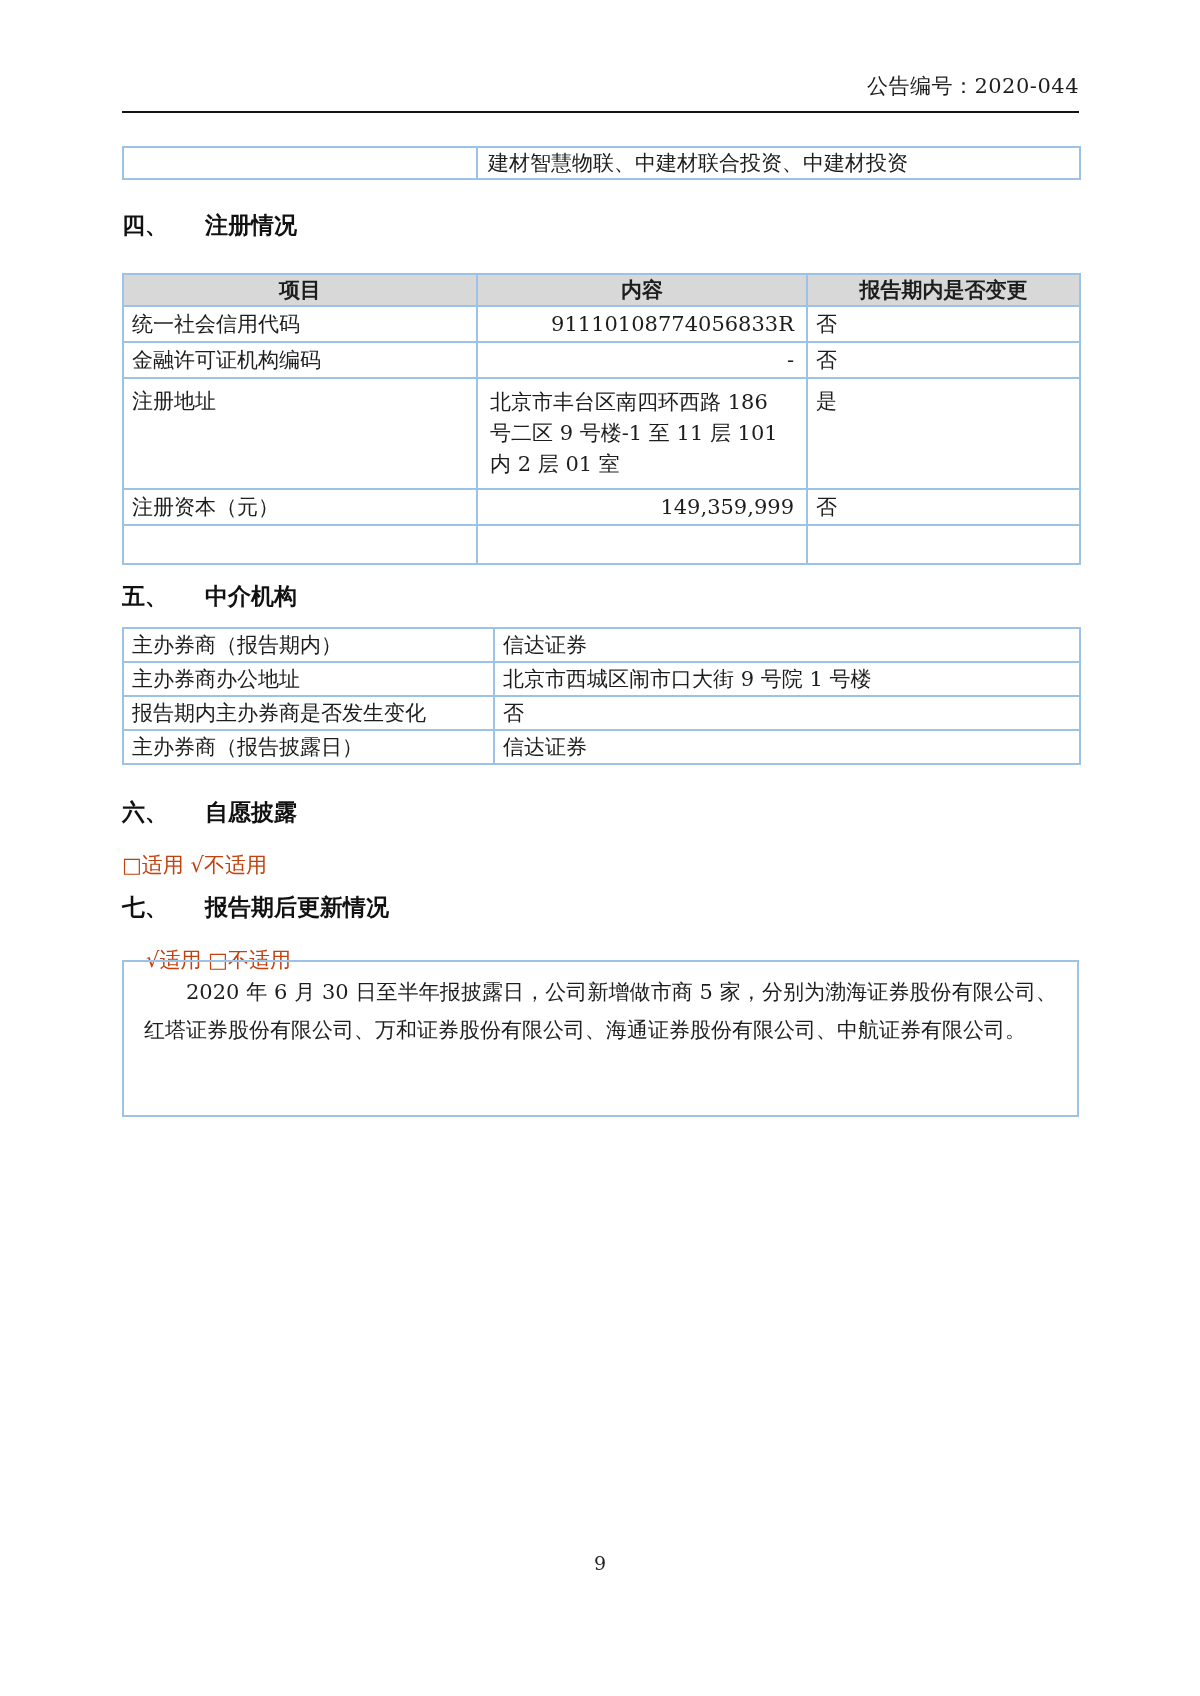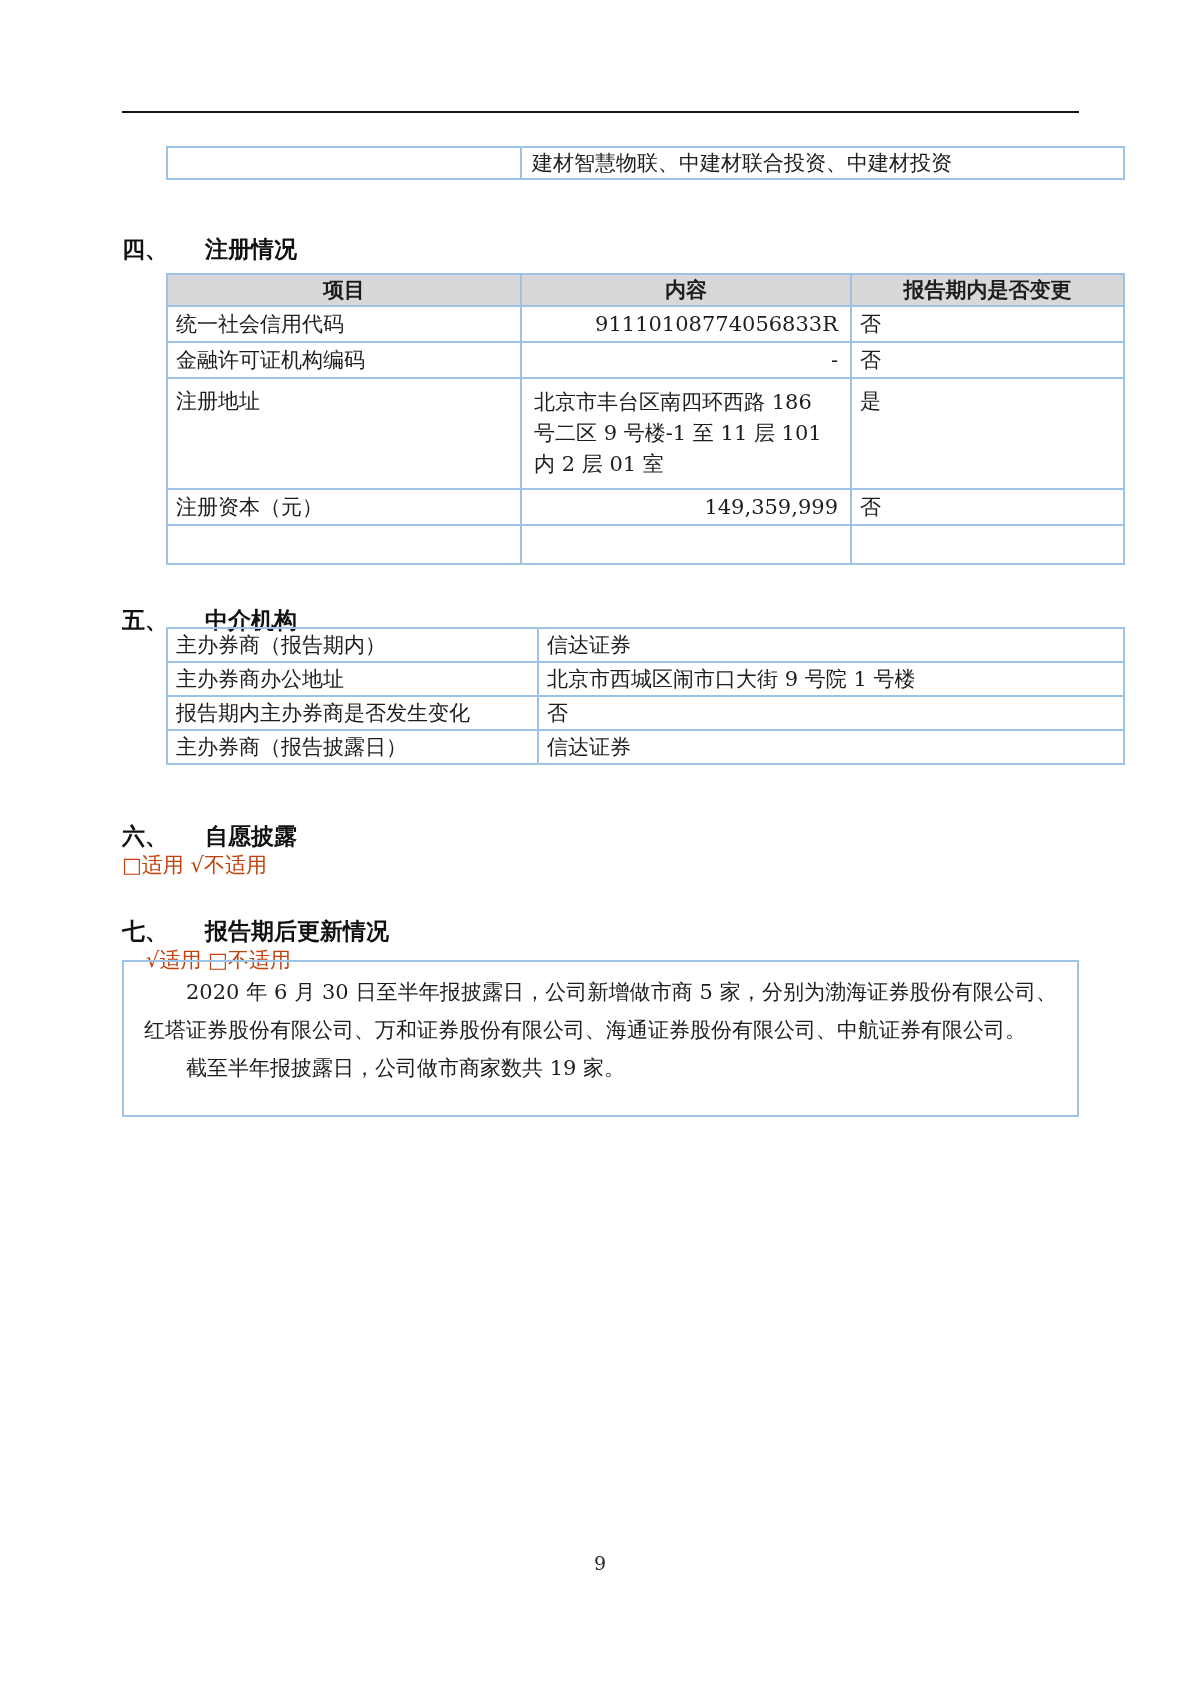--- a/index.html
+++ b/index.html
@@ -12,40 +12,40 @@
     color:#1d1d1d;
     overflow:hidden;
   }
   .content{position:absolute;left:122px;width:957px;}
 
   
   .doc-number{top:72px;text-align:right;font-size:21px;letter-spacing:.5px;}
   .rule{top:111px;height:0;border-top:2.5px solid #141414;}
 
   
-  table{border-collapse:collapse;table-layout:fixed;width:957px;margin-left:44px;}
+  table{border-collapse:collapse;table-layout:fixed;width:957px;}
   td,th{border:2px solid #9CC2E5;font-size:21px;font-weight:normal;
         overflow:hidden;white-space:normal;}
   .t-carry{top:146px;}
   .t-carry td{height:30px;padding:0 0 0 10px;}
   .t4{top:273px;}
   .t4 th{background:#D8D8D8;height:28px;text-align:center;font-weight:bold;
          font-family:Liberation Sans, sans-serif;}
   .t4 td{padding:3px 8px;}
   .row-std td{height:28px;}
   .cell-num{text-align:right;padding-right:12px !important;}
   .cell-addr{line-height:31px;padding:8px 14px 8px 12px !important;vertical-align:top;}
   .addr-flag{vertical-align:top;padding-top:8px !important;}
   .row-empty td{height:31px;}
   .t5{top:627px;}
   .t5 td{height:26px;padding:2px 8px;}
 
   
   .heading{font-family:Liberation Serif, serif;
-           font-weight:700;font-size:23px;color:#111;margin-top:24px;}
+           font-weight:700;font-size:23px;color:#111;}
   .h-num{display:inline-block;width:83px;}
   .h4{top:210px;}
   .h5{top:581px;}
   .h6{top:797px;}
   .h7{top:892px;}
 
   .apply-line{font-size:21px;color:#c2410c;}
   .apply6{top:851px;}
   .apply7{top:946px;margin-left:24px;}
 
@@ -61,20 +61,21 @@
   .pageno{position:absolute;top:1552px;left:0;width:100%;text-align:center;
           font-size:19px;color:#222;}
 
   .abs{position:absolute;}
 </style>
 </head>
 <body>
 
 <div class="page">
 
+  <div class="content abs doc-number">公告编号：2020-044</div>
   <div class="content abs rule"></div>
 
   <table class="content abs t-carry">
     <colgroup>
         <col style="width:354px">
         <col style="width:603px">
       </colgroup>
     <tbody>
         <tr>
       <td></td>
@@ -161,18 +162,17 @@
   </div>
   <div class="content abs apply-line apply6">□适用 √不适用</div>
 
   <div class="content abs heading h7">
     <span class="h-num">七、</span><span>报告期后更新情况</span>
   </div>
   <div class="content abs apply-line apply7">√适用 □不适用</div>
 
   <div class="content abs box">
     <p>2020 年 6 月 30 日至半年报披露日，公司新增做市商 5 家，分别为渤海证券股份有限公司、红塔证券股份有限公司、万和证券股份有限公司、海通证券股份有限公司、中航证券有限公司。</p>
-    <p>截至半年报披露日，公司做市商家数共 19 家。</p>
   </div>
 
   <div class="pageno">9</div>
 
 </div>
 
 </body></html>

